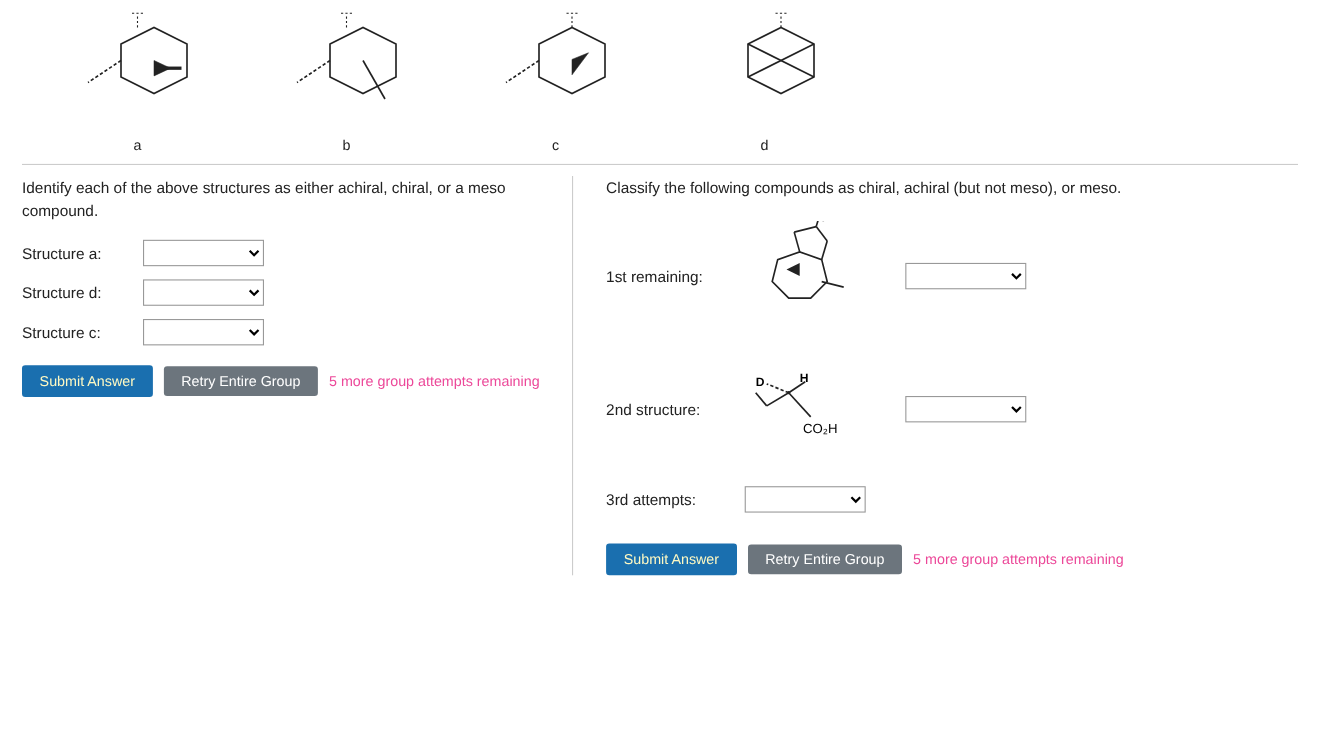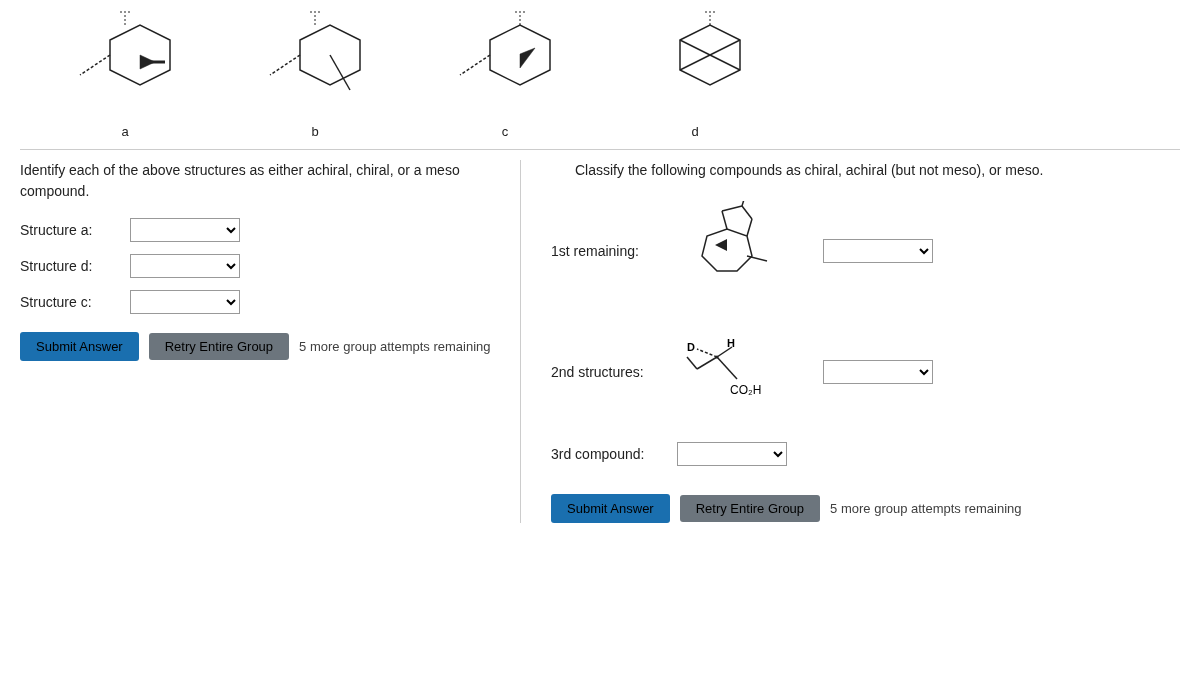--- a/index.html
+++ b/index.html
@@ -73,45 +73,44 @@
       background: #fff;
     }
     .button-row {
       display: flex;
       align-items: center;
       gap: 10px;
       margin-top: 18px;
     }
     .btn-submit {
       background-color: #1a6faf;
-      color: #000000;
+      color: #fef9c3;
       border: none;
       padding: 7px 16px;
       font-size: 13px;
       cursor: pointer;
       border-radius: 3px;
     }
     .btn-retry {
       background-color: #6c757d;
-      color: #000000;
+      color: #ffffff;
       border: none;
       padding: 6px 16px;
       font-size: 13px;
       cursor: pointer;
       border-radius: 3px;
     }
     .attempts-text {
       font-size: 13px;
-      color: #404040;
+      color: #ec4899;
     }
     .right-question-text {
       font-size: 14px;
       margin-bottom: 20px;
       line-height: 1.5;
-      margin-left: 24px;
     }
     .right-structure-row {
       display: flex;
       align-items: center;
       margin-bottom: 28px;
       gap: 16px;
     }
     .right-structure-label {
       font-size: 14px;
       min-width: 110px;
@@ -261,21 +260,21 @@
       </div>
       <select class="right-select">
         <option value=""></option>
         <option value="chiral">chiral</option>
         <option value="achiral">achiral (but not meso)</option>
         <option value="meso">meso</option>
       </select>
     </div>
 
     <div class="right-structure-row">
-      <span class="right-structure-label">2nd structures:</span>
+      <span class="right-structure-label">2nd structure:</span>
       <div class="molecule-area">
 
         <svg width="120" height="85" viewBox="0 0 120 85">
           <text x="5" y="22" font-size="11" font-family="Arial" font-weight="bold">D</text>
           <text x="45" y="18" font-size="11" font-family="Arial" font-weight="bold">H</text>
 
           <circle cx="35" cy="28" r="1.5" fill="#222"></circle>
 
           <line x1="35" y1="28" x2="15" y2="20" stroke="#222" stroke-width="1.5" stroke-dasharray="3,2"></line>
 
@@ -290,21 +289,21 @@
       </div>
       <select class="right-select">
         <option value=""></option>
         <option value="chiral">chiral</option>
         <option value="achiral">achiral (but not meso)</option>
         <option value="meso">meso</option>
       </select>
     </div>
 
     <div class="right-structure-row">
-      <span class="right-structure-label">3rd compound:</span>
+      <span class="right-structure-label">3rd attempts:</span>
       <select class="right-select">
         <option value=""></option>
         <option value="chiral">chiral</option>
         <option value="achiral">achiral (but not meso)</option>
         <option value="meso">meso</option>
       </select>
     </div>
 
     <div class="button-row">
       <button class="btn-submit">Submit Answer</button>

